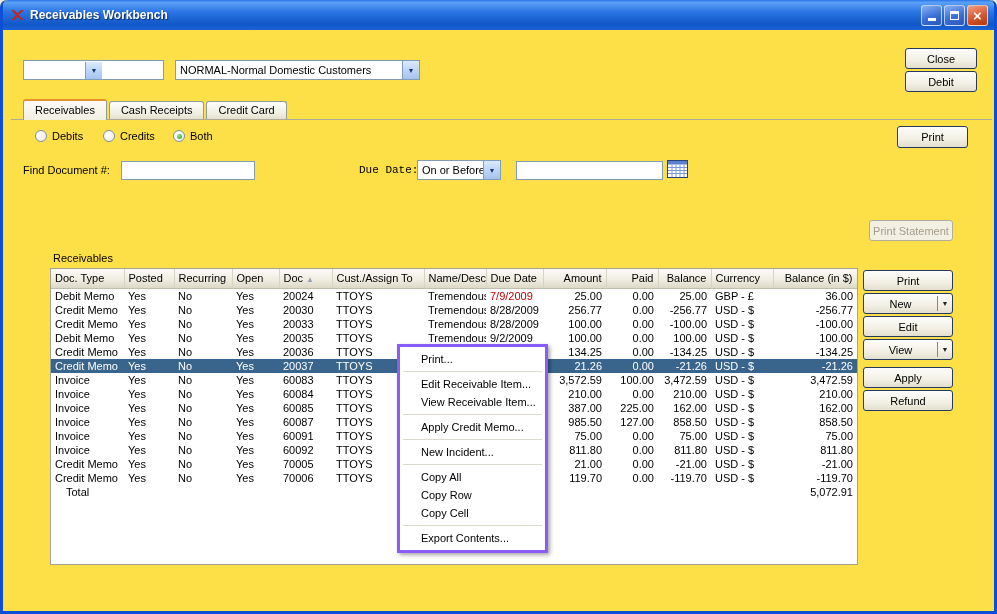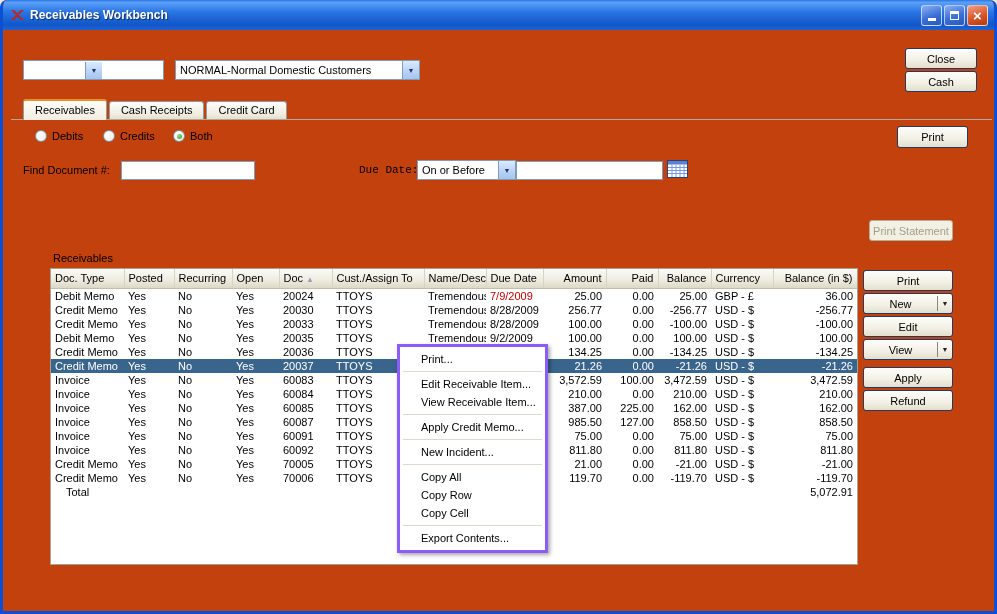--- a/index.html
+++ b/index.html
@@ -1,19 +1,19 @@
 <!DOCTYPE html>
 <html style="--selected-row: #39648c; --overdue-date: #c00000; --titlebar-blue: #1257c8;"><head>
 <meta charset="utf-8">
 <style>
   * { margin:0; padding:0; box-sizing:border-box; }
   html,body { width:997px; height:614px; }
   body { font-family:"Liberation Sans", sans-serif; font-size:11px; color:#000; background:#ece9d8; }
 
-  .window { position:relative; width:997px; height:614px; background:#c2410c;
+  .window { position:relative; width:997px; height:614px; background:#fde047;
             border:3px solid #0a4fd6; border-top:none; border-radius:7px 7px 0 0; overflow:hidden; }
 
   
   .titlebar { position:absolute; left:0; top:0; right:0; height:30px;
               background:linear-gradient(180deg,#2a76e8 0%,#5ba0f7 8%,#2a74e4 40%,#1257c8 82%,#1b63d6 100%);
               display:flex; align-items:center; padding:0 6px; border-radius:5px 5px 0 0; }
   .app-icon { width:16px; height:16px; margin-right:5px; display:inline-flex; }
   .title-text { color:#fff; font-weight:bold; font-size:12px; text-shadow:1px 1px 1px rgba(0,0,0,.55); }
   .win-controls { margin-left:auto; display:flex; gap:2px; }
   .win-btn { width:21px; height:21px; border-radius:3px; border:1px solid rgba(255,255,255,.65);
@@ -98,21 +98,21 @@
   #customer-name-combo { left:172px; top:60px; width:245px; }
   #close-btn { left:902px; top:48px; width:72px; }
   #query-btn { left:902px; top:71px; width:72px; }
   #print-top-btn { left:894px; top:126px; width:71px; height:22px; }
   #radio-debits { left:32px; top:130px; }
   #radio-credits { left:100px; top:130px; }
   #radio-both { left:170px; top:130px; }
   #find-label { left:20px; top:164px; }
   #find-input { left:118px; top:161px; width:134px; }
   #due-date-label { left:356px; top:164px;font-family:Liberation Mono, monospace; }
-  #due-date-operator { left:414px; top:160px; width:99px; }
+  #due-date-operator { left:414px; top:160px; width:84px; }
   #due-date-input { left:513px; top:161px; width:147px; }
   #print-statement-btn { left:866px; top:220px; width:84px; }
   #table-caption { left:50px; top:252px; }
 </style>
 </head>
 <body>
 
 <div class="window">
 
   <div class="titlebar">
@@ -138,21 +138,21 @@
   <div class="combo" id="customer-type-combo">
     <span class="combo-value">Customer Type</span>
     <span class="combo-arrow">▼</span>
   </div>
   <div class="combo" id="customer-name-combo">
     <span class="combo-value">NORMAL-Normal Domestic Customers</span>
     <span class="combo-arrow">▼</span>
   </div>
 
   <button class="xp-btn" id="close-btn">Close</button>
-  <button class="xp-btn" id="query-btn">Cash</button>
+  <button class="xp-btn" id="query-btn">Debit</button>
 
   <div class="tabstrip">
     <div class="tab active">Receivables</div>
     <div class="tab">Cash Receipts</div>
     <div class="tab">Credit Card</div>
   </div>
 
   <div class="radio" id="radio-debits">
     <span class="radio-dot"></span>
     <span class="radio-label">Debits</span>

